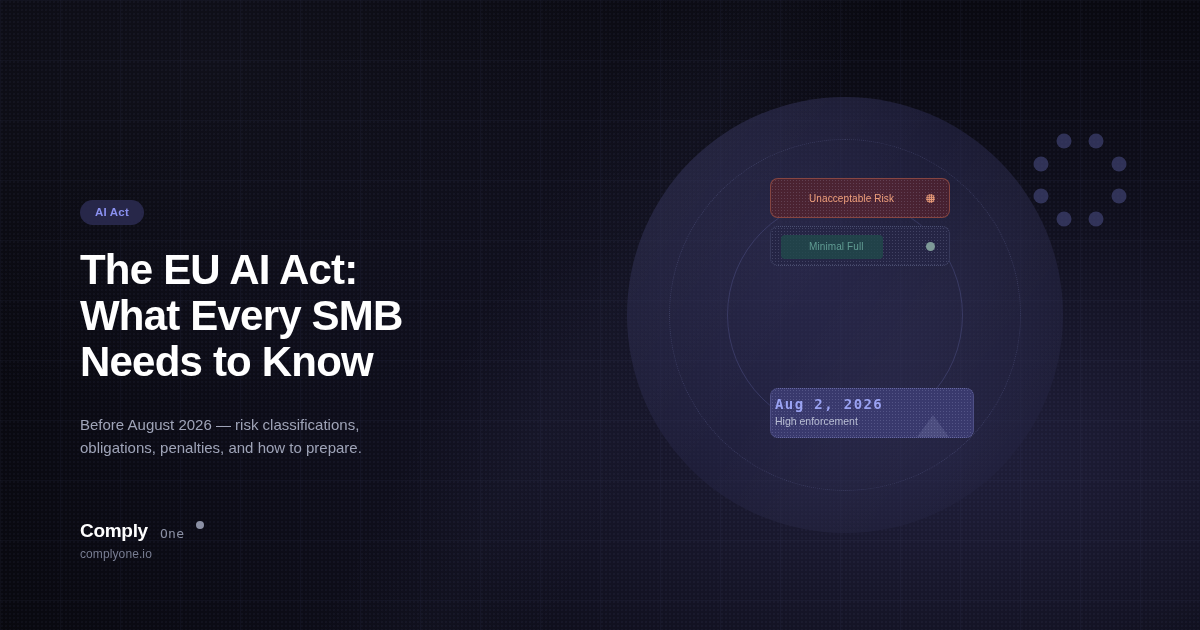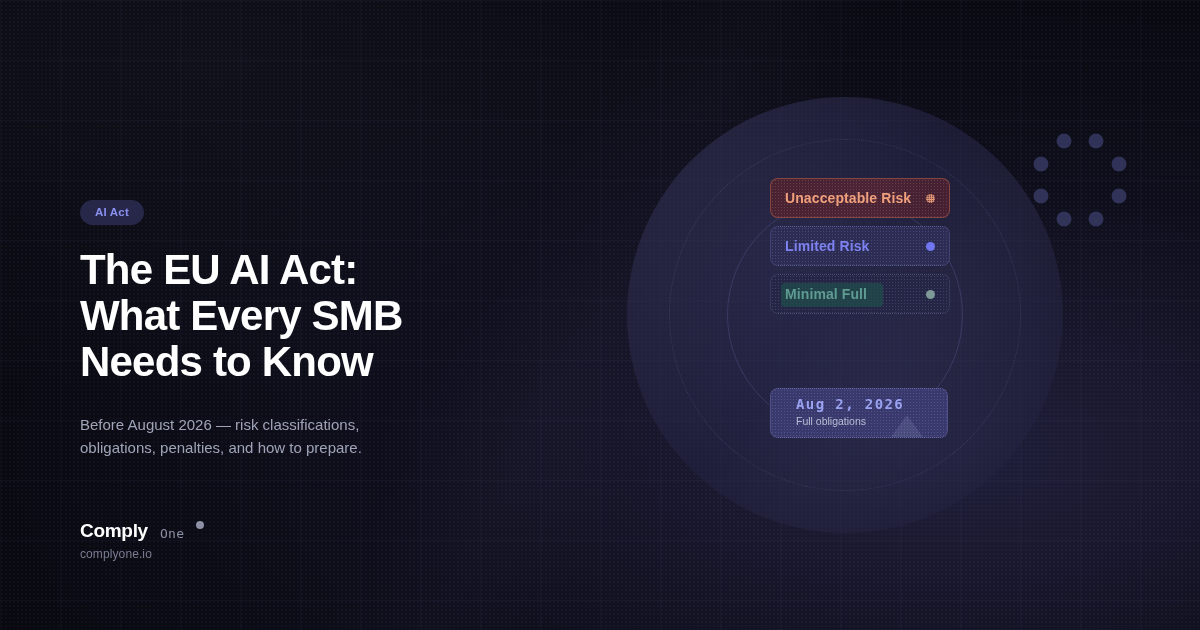--- a/index.html
+++ b/index.html
@@ -99,26 +99,27 @@
     position: relative;
     height: 40px;
     border-radius: 8px;
     display: flex;
     align-items: center;
     padding: 0 14px;
     margin-bottom: 8px;
     overflow: hidden;
   }
   .card .label {
-    font-size: 14px;
-    font-weight: bold;
+    font-size: 10px;
+    font-weight: normal;
     letter-spacing: 0.1px;
     position: relative;
     z-index: 3;
     flex: 1 1 auto;
+    margin-left: 24px;
   }
   .card .dot {
     position: relative;
     z-index: 3;
     width: 9px; height: 9px;
     border-radius: 50%;
     flex: 0 0 auto;
   }
   .card .tex {
     position: absolute; inset: 0;
@@ -153,26 +154,26 @@
   
   .c-minimal { background: #252545; border: 1px dotted rgba(150,160,200,0.34); }
   .c-minimal .label { color: #5f9b92; }
   .c-minimal .chip { background: rgba(32,74,74,0.78); }
   .c-minimal .dot { background: #7e9a98; }
 
   
   .date-card {
     position: absolute;
     left: 770px; top: 388px;
-    width: 178px; height: 50px;
+    width: 204px; height: 50px;
     border-radius: 8px;
     background: #39396d;
     border: 1px dotted rgba(170,176,235,0.40);
     overflow: hidden;
-    padding: 6px 14px 0 25px;
+    padding: 6px 14px 0 4px;
   }
   .date-card .tex {
     position: absolute; inset: 0;
     background-image: radial-gradient(rgba(215,220,255,0.17) 0.9px, transparent 0.9px);
     background-size: 3px 3px;
     z-index: 1;
   }
   .date-card .tri {
     position: absolute;
     right: 24px; bottom: 0;
@@ -277,40 +278,35 @@
 
   <div class="cards">
 
     <div class="card c-unacceptable">
       <span class="tex"></span>
       <span class="label">Unacceptable Risk</span>
       <span class="dot"></span>
     </div>
 
 
-    <div class="card c-limited">
-      <span class="tex"></span>
-      <span class="label">Limited Risk</span>
-      <span class="dot"></span>
-    </div>
 
     <div class="card c-minimal">
       <span class="tex"></span>
       <span class="chip"></span>
       <span class="label">Minimal Full</span>
       <span class="dot"></span>
     </div>
 
   </div>
 
   <div class="date-card">
     <span class="tex"></span>
     <span class="tri"></span>
     <div class="date-value">Aug 2, 2026</div>
-    <div class="date-sub">Full obligations</div>
+    <div class="date-sub">High enforcement</div>
   </div>
 
   <div class="copy">
     <span class="badge">AI Act</span>
 
     <h1 class="headline">
       <span class="ln">The EU AI Act:</span>
       <span class="ln">What Every SMB</span>
       <span class="ln">Needs to Know</span>
     </h1>

